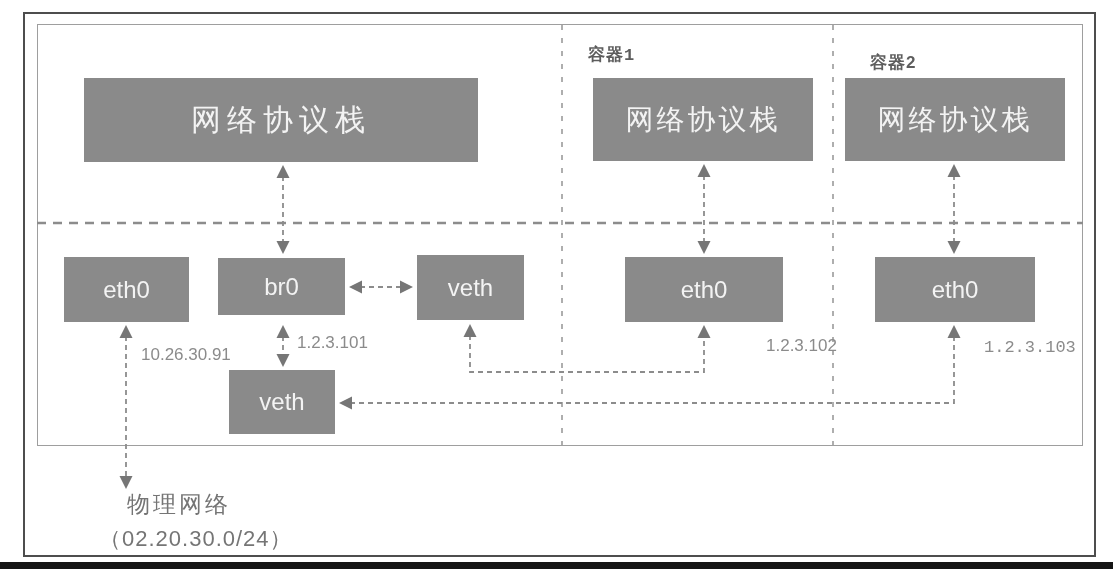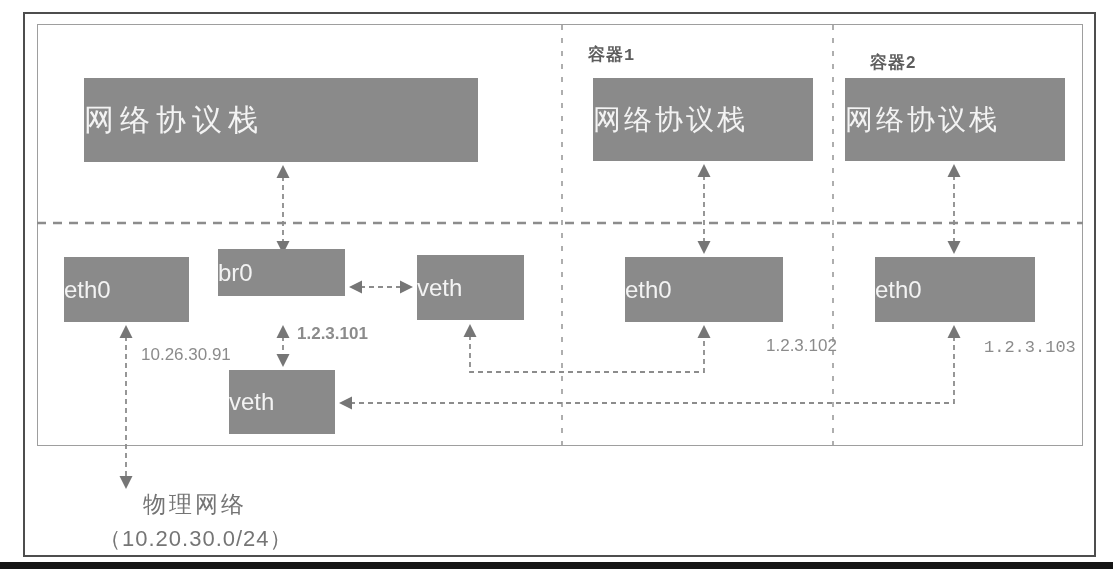--- a/index.html
+++ b/index.html
@@ -11,43 +11,43 @@
     position:absolute;left:23px;top:12px;width:1073px;height:545px;
     border:2px solid #4d4d4d;box-sizing:border-box;background:transparent;
   }
   .inner-frame{
     position:absolute;left:37px;top:24px;width:1046px;height:422px;
     border:1px solid #9e9e9e;box-sizing:border-box;background:transparent;
   }
   svg.overlay{position:absolute;left:0;top:0;width:1113px;height:569px;pointer-events:none;}
   .node{
     position:absolute;background:#8a8a8a;color:#f3f3f3;
-    display:flex;align-items:center;
+    display:flex;align-items:center;justify-content:center;
     text-align:center;line-height:1;user-select:none;
   }
   #host-stack{left:84px;top:78px;width:394px;height:84px;font-size:30px;letter-spacing:6px;}
   #c1-stack{left:593px;top:78px;width:220px;height:83px;font-size:28px;letter-spacing:3px;}
   #c2-stack{left:845px;top:78px;width:220px;height:83px;font-size:28px;letter-spacing:3px;}
   #host-eth0{left:64px;top:257px;width:125px;height:65px;font-size:24px;}
-  #host-br0{left:218px;top:249px;width:127px;height:47px;font-size:24px;}
+  #host-br0{left:218px;top:258px;width:127px;height:57px;font-size:24px;}
   #host-veth-top{left:417px;top:255px;width:107px;height:65px;font-size:24px;}
   #host-veth-bottom{left:229px;top:370px;width:106px;height:64px;font-size:24px;}
   #c1-eth0{left:625px;top:257px;width:158px;height:65px;font-size:24px;}
   #c2-eth0{left:875px;top:257px;width:160px;height:65px;font-size:24px;}
   .section-label{position:absolute;color:#5d5d5d;font-weight:bold;}
   #host-label{left:120px;top:50px;font-size:20px;letter-spacing:2px;margin-top:28px;}
   #c1-label{left:588px;top:43px;font-size:17px;letter-spacing:1px;font-family:Liberation Mono, monospace;}
   #c2-label{left:870px;top:43px;font-size:17px;letter-spacing:1px;margin-top:8px;}
   .ip-label{position:absolute;color:#8b8b8b;font-size:17px;}
   #ip-host-eth0{left:141px;top:345px;}
-  #ip-host-br0{left:297px;top:324px;font-weight:bold;}
+  #ip-host-br0{left:297px;top:333px;}
   #ip-c1{left:733px;top:336px;margin-left:33px;}
   #ip-c2{left:984px;top:338px;font-family:Liberation Mono, monospace;}
   .phys{position:absolute;color:#757575;}
-  #phys-label{left:143px;top:489px;font-size:23px;letter-spacing:3px;}
+  #phys-label{left:127px;top:489px;font-size:23px;letter-spacing:3px;}
   #phys-subnet{left:99px;top:524px;font-size:22px;letter-spacing:1px;}
   .watermark{
     position:absolute;right:17px;top:536px;color:#c8c8c8;font-size:19px;letter-spacing:1px;
   }
   .bottom-bar{position:absolute;left:0;top:562px;width:1113px;height:7px;background:#151515;}
 </style>
 </head>
 <body>
 
 <div class="canvas">
@@ -115,18 +115,18 @@
   <div class="node" id="c2-eth0">
     <span>eth0</span>
   </div>
 
   <div class="ip-label" id="ip-host-eth0">10.26.30.91</div>
   <div class="ip-label" id="ip-host-br0">1.2.3.101</div>
   <div class="ip-label" id="ip-c1">1.2.3.102</div>
   <div class="ip-label" id="ip-c2">1.2.3.103</div>
 
   <div class="phys" id="phys-label">物理网络</div>
-  <div class="phys" id="phys-subnet">（10.20.30.0/24）</div>
+  <div class="phys" id="phys-subnet">（02.20.30.0/24）</div>
 
 
   <div class="bottom-bar"></div>
 
 </div>
 
 </body></html>

